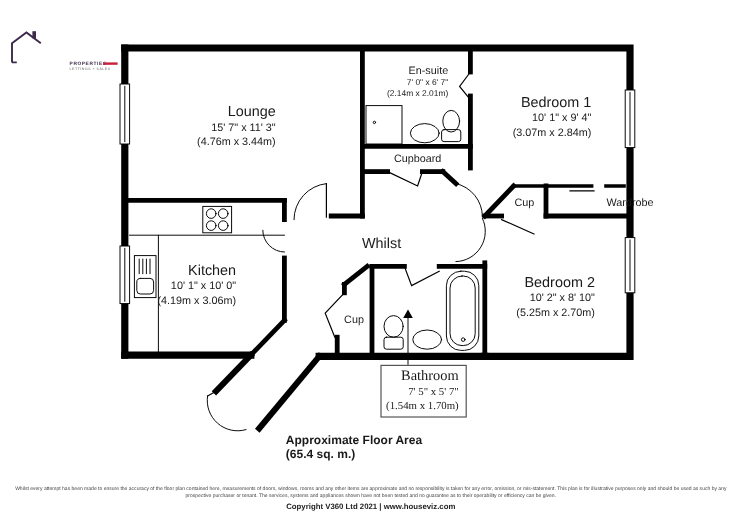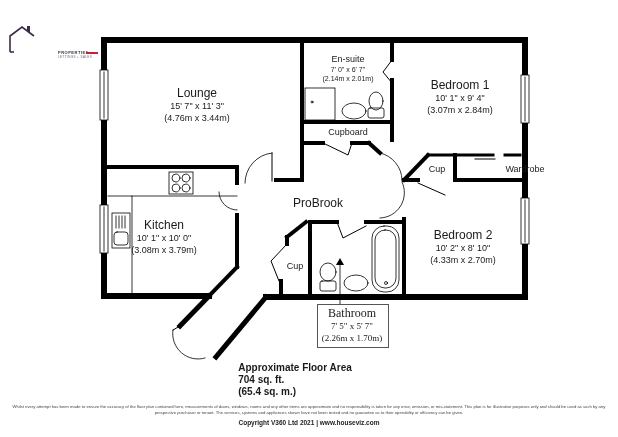--- a/index.html
+++ b/index.html
@@ -4,21 +4,21 @@
   <style>
     html, body { margin: 0; padding: 0; background: #ffffff; }
     body { width: 618px; height: 437px; position: relative; overflow: hidden; font-family: "Liberation Sans", sans-serif; }
     .logo { position: absolute; left: 8px; top: 24px; width: 90px; height: 36px; }
     .logo .roof { position: absolute; left: 0; top: 0; }
     .logo .brand { position: absolute; left: 14px; top: 7px; font-size: 17px; color: #3d2a4a; letter-spacing: -0.3px; font-family: "Liberation Sans", sans-serif; }
     .logo .sub1 { position: absolute; left: 50px; top: 26px; font-size: 4px; font-weight: bold; color: #3d2a4a; letter-spacing: 0.5px; }
     .logo .bar { position: absolute; left: 78px; top: 28px; width: 12px; height: 2px; background: #c8203a; }
     .logo .sub2 { position: absolute; left: 50px; top: 31px; font-size: 3px; color: #666; letter-spacing: 0.4px; }
     svg.plan { position: absolute; left: 0; top: 0; }
-    .lbl { position: absolute; text-align: center; color: #1a1a1a; white-space: nowrap; transform: translateX(-50%); }
+    .lbl { position: absolute; text-align: right; color: #1a1a1a; white-space: nowrap; transform: translateX(-50%); }
     .lbl .name { font-size: 12px; line-height: 14px; }
     .lbl .dim { font-size: 9px; line-height: 12px; }
     .lbl.small .name { font-size: 9px; line-height: 11px; }
     .lbl.small .dim { font-size: 7px; line-height: 9px; }
     .bathbox { position: absolute; left: 317px; top: 304px; width: 70px; height: 42px; border: 1px solid #555; background: #fff; }
     .area { position: absolute; left: 295px; top: 362px; transform: translateX(-50%); text-align: left; font-weight: bold; font-size: 10px; line-height: 12px; color: #1a1a1a; white-space: nowrap; }
     .disclaimer { position: absolute; left: 10px; top: 404px; width: 598px; text-align: center; font-size: 4.2px; line-height: 6px; color: #444; }
     .copyright { position: absolute; left: 0; width: 618px; top: 419px; text-align: center; font-size: 6.5px; font-weight: bold; color: #222; }
   </style>
 </head>
@@ -155,56 +155,55 @@
 
 <div class="lbl" style="left:460px; top:78px;">
   <div class="name">Bedroom 1</div>
   <div class="dim">10' 1" x 9' 4"</div>
   <div class="dim">(3.07m x 2.84m)</div>
 </div>
 
 <div class="lbl" style="left:164px; top:218px;">
   <div class="name">Kitchen</div>
   <div class="dim">10' 1" x 10' 0"</div>
-  <div class="dim">(3.08m x 3.79m)</div>
+  <div class="dim">(4.19m x 3.06m)</div>
 </div>
 
 <div class="lbl" style="left:463px; top:228px;">
   <div class="name">Bedroom 2</div>
   <div class="dim">10' 2" x 8' 10"</div>
-  <div class="dim">(4.33m x 2.70m)</div>
+  <div class="dim">(5.25m x 2.70m)</div>
 </div>
 
 <div class="bathbox"></div>
 <div class="lbl" style="left:352px; top:306px;font-family:Liberation Serif, serif;">
   <div class="name">Bathroom</div>
   <div class="dim">7' 5" x 5' 7"</div>
-  <div class="dim">(2.26m x 1.70m)</div>
+  <div class="dim">(1.54m x 1.70m)</div>
 </div>
 
 <div class="lbl" style="left:318px; top:196px;">
-  <div class="name">ProBrook</div>
+  <div class="name">Whilst</div>
 </div>
 
 <div class="lbl small" style="left:348px; top:127px;">
   <div class="name">Cupboard</div>
 </div>
 
 <div class="lbl small" style="left:437px; top:164px;">
   <div class="name">Cup</div>
 </div>
 
 <div class="lbl small" style="left:490px; top:164px;margin-left:35px;">
   <div class="name">Wardrobe</div>
 </div>
 
 <div class="lbl small" style="left:295px; top:261px;">
   <div class="name">Cup</div>
 </div>
 
 <div class="area">
   <div>Approximate Floor Area</div>
-  <div>704 sq. ft.</div>
   <div>(65.4 sq. m.)</div>
 </div>
 
 <div class="disclaimer">Whilst every attempt has been made to ensure the accuracy of the floor plan contained here, measurements of doors, windows, rooms and any other items are approximate and no responsibility is taken for any error, omission, or mis-statement. This plan is for illustrative purposes only and should be used as such by any prospective purchaser or tenant. The services, systems and appliances shown have not been tested and no guarantee as to their operability or efficiency can be given.</div>
 <div class="copyright">Copyright V360 Ltd 2021 | www.houseviz.com</div>
 
 </body></html>

